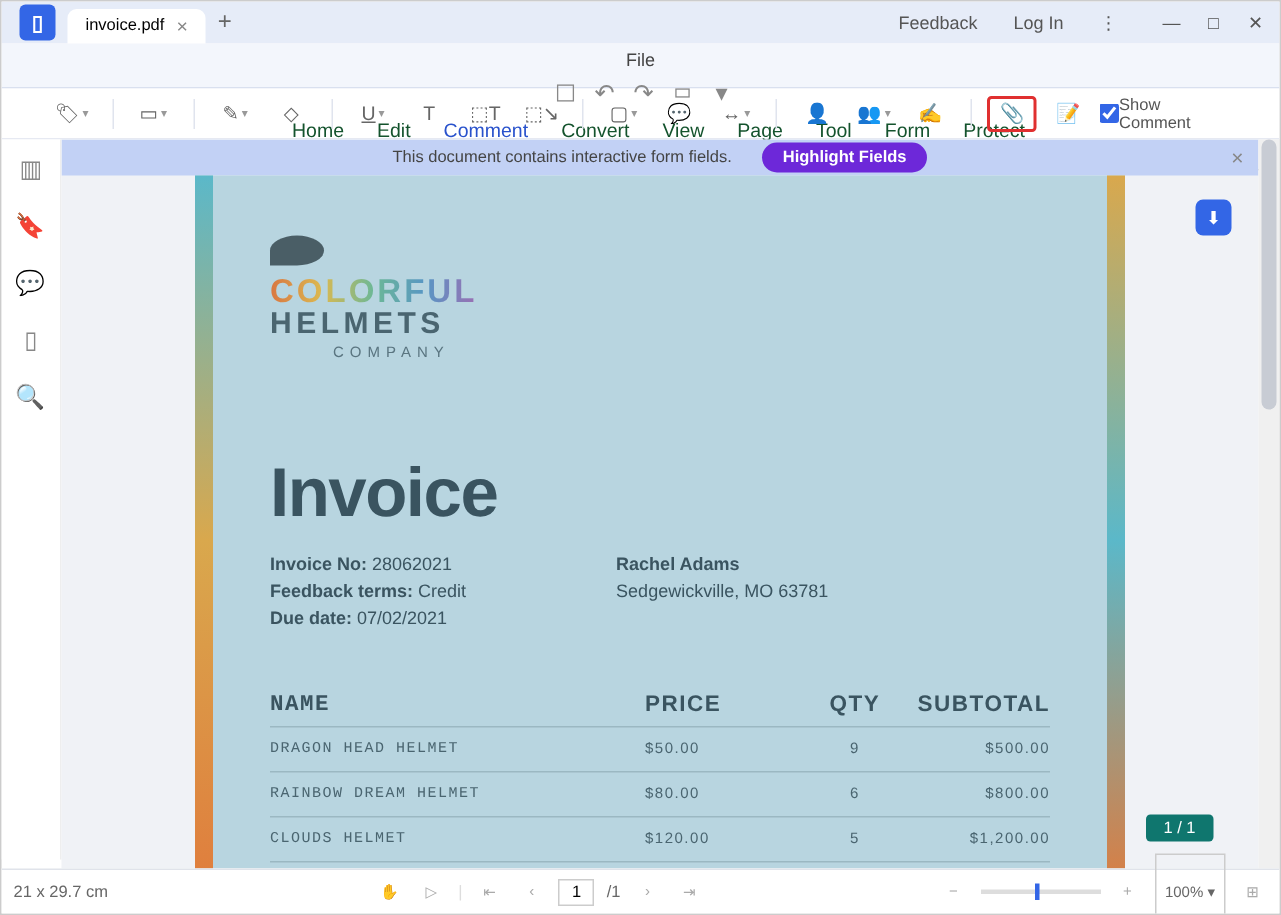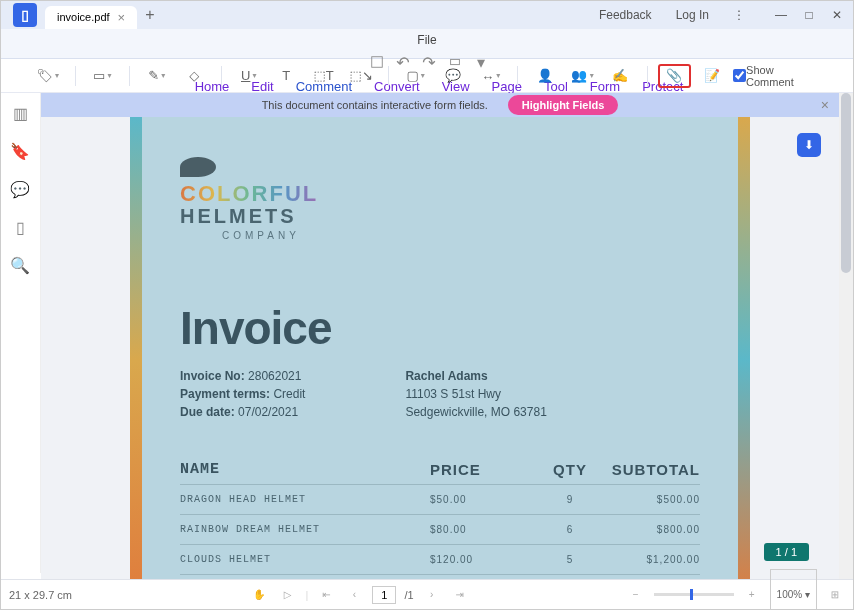--- a/index.html
+++ b/index.html
@@ -14,42 +14,42 @@
 .titlebar-right { margin-left: auto; display: flex; align-items: center; gap: 24px; font-size: 12px; color: #555; }
 .win-btns { display: flex; gap: 4px; }
 .win-btn { width: 24px; height: 20px; display: flex; align-items: center; justify-content: center; font-size: 12px; color: #555; cursor: pointer; }
 
 
 .menubar { height: 30px; background: #f3f6fc; display: flex; align-items: center; padding: 0 8px; gap: 2px; border-bottom: 1px solid #d9e0ef; flex-direction: column; }
 .menu-file { font-size: 12px; color: #444; padding: 4px 8px; cursor: pointer; }
 .qat { display: flex; gap: 8px; margin-left: 4px; }
 .qat-btn { width: 18px; height: 18px; display: flex; align-items: center; justify-content: center; color: #888; cursor: pointer; }
 .menu-tabs { display: flex; gap: 18px; margin-left: 24px; }
-.menu-tab { font-size: 13px; color: #6d28d9; padding: 6px 2px; cursor: pointer; }
+.menu-tab { font-size: 13px; color: #14532d; padding: 6px 2px; cursor: pointer; }
 .menu-tab.active { color: #2952cc; border-bottom: 2px solid #2952cc; font-weight: 500; }
 .menubar-right { margin-left: auto; display: flex; align-items: center; gap: 10px; font-size: 12px; color: #999; }
 .search-tools { font-size: 11px; color:#aaa; }
 
 
 .toolbar { height: 34px; background: #fff; display: flex; align-items: center; padding: 0 30px 0 30px; gap: 4px; border-bottom: 1px solid #e6e9f2; }
 .tool-btn { width: 34px; height: 24px; display: flex; align-items: center; justify-content: center; color: #666; cursor: pointer; position: relative; font-size: 13px; }
 .tool-sep { width: 1px; height: 20px; background: #e0e4ee; margin: 0 6px; }
 .tool-btn.highlighted { border: 2px solid #e03030; border-radius: 3px; }
 .show-comment { display: flex; align-items: center; gap: 0; font-size: 11px; color: #555; margin-left: auto; }
 .show-comment input { accent-color: #3366e6; }
 .dd { font-size: 8px; color: #999; margin-left: 2px; }
 
 
 .sidebar { position: absolute; left: 0; top: 92px; width: 40px; height: 480px; background: #fff; display: flex; flex-direction: column; align-items: center; gap: 18px; padding-top: 10px; border-right: 1px solid #eee; }
 .side-btn { width: 20px; height: 20px; display: flex; align-items: center; justify-content: center; color: #888; cursor: pointer; }
 
 
 .doc-area { position: absolute; left: 40px; top: 92px; right: 14px; bottom: 30px; background: #f0f2f6; overflow: hidden; }
 .banner { height: 24px; background: #c2d1f5; display: flex; align-items: center; justify-content: center; font-size: 11px; color: #444; gap: 20px; position: relative; }
-.banner-btn { background: #ec4899; color: #fff; border: none; padding: 4px 14px; border-radius: 12px; font-size: 11px; font-weight: bold; cursor: pointer; }
+.banner-btn { background: #6d28d9; color: #fff; border: none; padding: 4px 14px; border-radius: 12px; font-size: 11px; font-weight: bold; cursor: pointer; }
 .banner-close { position: absolute; right: 10px; color: #888; cursor: pointer; font-size: 14px; }
 
 .page { margin: 0 auto; width: 620px; background: #b8d5e0; position: relative; height: 100%; }
 .page-edge-l { position: absolute; left: 0; top: 0; width: 12px; height: 100%; background: linear-gradient(180deg, #5bb8c9, #d9a84d, #e07b3c); }
 .page-edge-r { position: absolute; right: 0; top: 0; width: 12px; height: 100%; background: linear-gradient(180deg, #d9a84d, #5bb8c9, #e07b3c); }
 .page-content { padding: 40px 50px; color: #3a5460; }
 .logo-icon { width: 36px; height: 20px; background: #4a5e66; border-radius: 50% 50% 50% 0; margin-bottom: 6px; }
 .logo-text { font-size: 22px; font-weight: bold; letter-spacing: 2px; line-height: 1; }
 .logo-text .cf { background: linear-gradient(90deg,#d97742,#dbb950,#6cb896,#5896c4,#9b6fb3); -webkit-background-clip: text; color: transparent; }
 .logo-sub { font-size: 20px; font-weight: bold; color: #4a6570; letter-spacing: 3px; }
@@ -194,26 +194,25 @@
     <div class="page-edge-r"></div>
     <div class="page-content">
       <div class="logo-icon"></div>
       <div class="logo-text"><span class="cf">COLORFUL</span></div>
       <div class="logo-sub">HELMETS</div>
       <div class="logo-company">COMPANY</div>
       <div class="inv-title">Invoice</div>
       <div class="inv-meta">
         <div class="col">
           <div><b>Invoice No:</b> <span>28062021</span></div>
-          <div><b>Payment terms:</b> <span>Credit</span></div>
+          <div><b>Feedback terms:</b> <span>Credit</span></div>
           <div><b>Due date:</b> <span>07/02/2021</span></div>
         </div>
         <div class="col">
           <div><b>Rachel Adams</b></div>
-          <div>11103 S 51st Hwy</div>
           <div>Sedgewickville, MO 63781</div>
         </div>
       </div>
       <div class="inv-table">
         <div class="hdr">
           <span class="c-name">NAME</span>
           <span class="c-price">PRICE</span>
           <span class="c-qty">QTY</span>
           <span class="c-sub">SUBTOTAL</span>
         </div>

